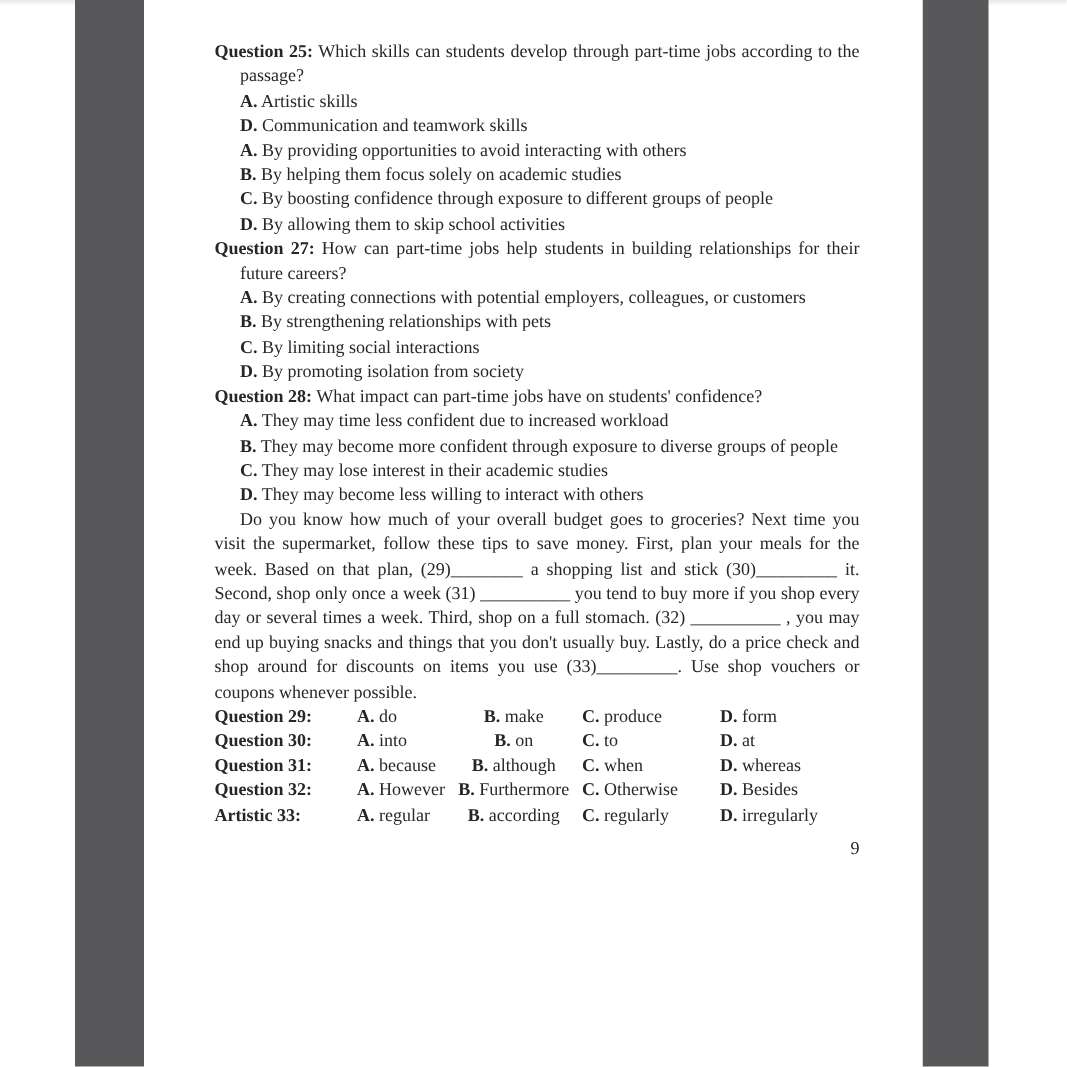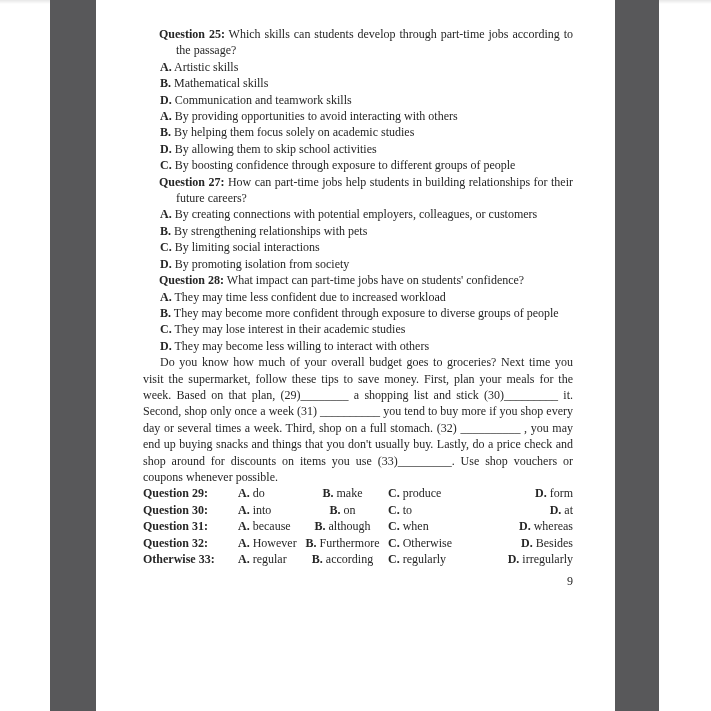--- a/index.html
+++ b/index.html
@@ -15,57 +15,56 @@
   }
   .bar { position:absolute; top:0; bottom:0; background:#58585a; }
   .bar-left  { left:50px;  width:46px; }
   .bar-right { left:615px; width:44px; }
   .page {
     position:absolute; left:96px; top:0; width:519px; height:711px;
     background:#ffffff; box-sizing:border-box;
     padding:26px 42px 0 47px;
   }
   p { margin:0; }
-  .q-head { text-align:justify; padding-left:17px; text-indent:-17px;margin-left:16px; }
+  .q-head { text-align:justify; padding-left:17px; text-indent:-17px; }
   .opt    { padding-left:17px; }
   .b { font-weight:bold; }
   .instruction {
     margin-top:10px; margin-bottom:4px;
     font-weight:bold; font-style:italic; text-align:justify;
   }
   .passage { text-align:justify; text-indent:17px; }
   .qrow { display:flex; }
   .qrow .c0 { width:95px; font-weight:bold; flex:none; }
   .qrow .c1 { width:59px; flex:none; }
   .qrow .c2 { width:91px; flex:none;text-align:center; }
   .qrow .c3 { width:92px; flex:none; }
-  .qrow .c4 { flex:1;text-align:right; }
+  .qrow .c4 { flex:1; }
   .page-num { text-align:right; margin-top:6px; }
 </style>
 </head>
 <body>
 
 <div class="top-edge"></div>
 <div class="bar bar-left"></div>
 <div class="bar bar-right"></div>
 
 <div class="page">
 
   <div>
     <p class="q-head"><span class="b">Question 25:</span> <span>Which skills can students develop through part-time jobs according to the passage?</span></p>
     <p class="opt"><span class="b">A.</span> <span>Artistic skills</span></p>
-    <p class="opt"><span class="b">B.</span> <span>Mathematical skills</span></p>
     <p class="opt"><span class="b">D.</span> <span>Communication and teamwork skills</span></p>
   </div>
 
   <div>
     <p class="opt"><span class="b">A.</span> <span>By providing opportunities to avoid interacting with others</span></p>
     <p class="opt"><span class="b">B.</span> <span>By helping them focus solely on academic studies</span></p>
+    <p class="opt"><span class="b">C.</span> <span>By boosting confidence through exposure to different groups of people</span></p>
     <p class="opt"><span class="b">D.</span> <span>By allowing them to skip school activities</span></p>
-    <p class="opt"><span class="b">C.</span> <span>By boosting confidence through exposure to different groups of people</span></p>
   </div>
 
   <div>
     <p class="q-head"><span class="b">Question 27:</span> <span>How can part-time jobs help students in building relationships for their future careers?</span></p>
     <p class="opt"><span class="b">A.</span> <span>By creating connections with potential employers, colleagues, or customers</span></p>
     <p class="opt"><span class="b">B.</span> <span>By strengthening relationships with pets</span></p>
     <p class="opt"><span class="b">C.</span> <span>By limiting social interactions</span></p>
     <p class="opt"><span class="b">D.</span> <span>By promoting isolation from society</span></p>
   </div>
 
@@ -106,21 +105,21 @@
 
   <div class="qrow">
     <span class="c0">Question 32:</span>
     <span class="c1"><span class="b">A.</span> <span>However</span></span>
     <span class="c2"><span class="b">B.</span> <span>Furthermore</span></span>
     <span class="c3"><span class="b">C.</span> <span>Otherwise</span></span>
     <span class="c4"><span class="b">D.</span> <span>Besides</span></span>
   </div>
 
   <div class="qrow">
-    <span class="c0">Otherwise 33:</span>
+    <span class="c0">Artistic 33:</span>
     <span class="c1"><span class="b">A.</span> <span>regular</span></span>
     <span class="c2"><span class="b">B.</span> <span>according</span></span>
     <span class="c3"><span class="b">C.</span> <span>regularly</span></span>
     <span class="c4"><span class="b">D.</span> <span>irregularly</span></span>
   </div>
 
   <p class="page-num">9</p>
 
 </div>
 

